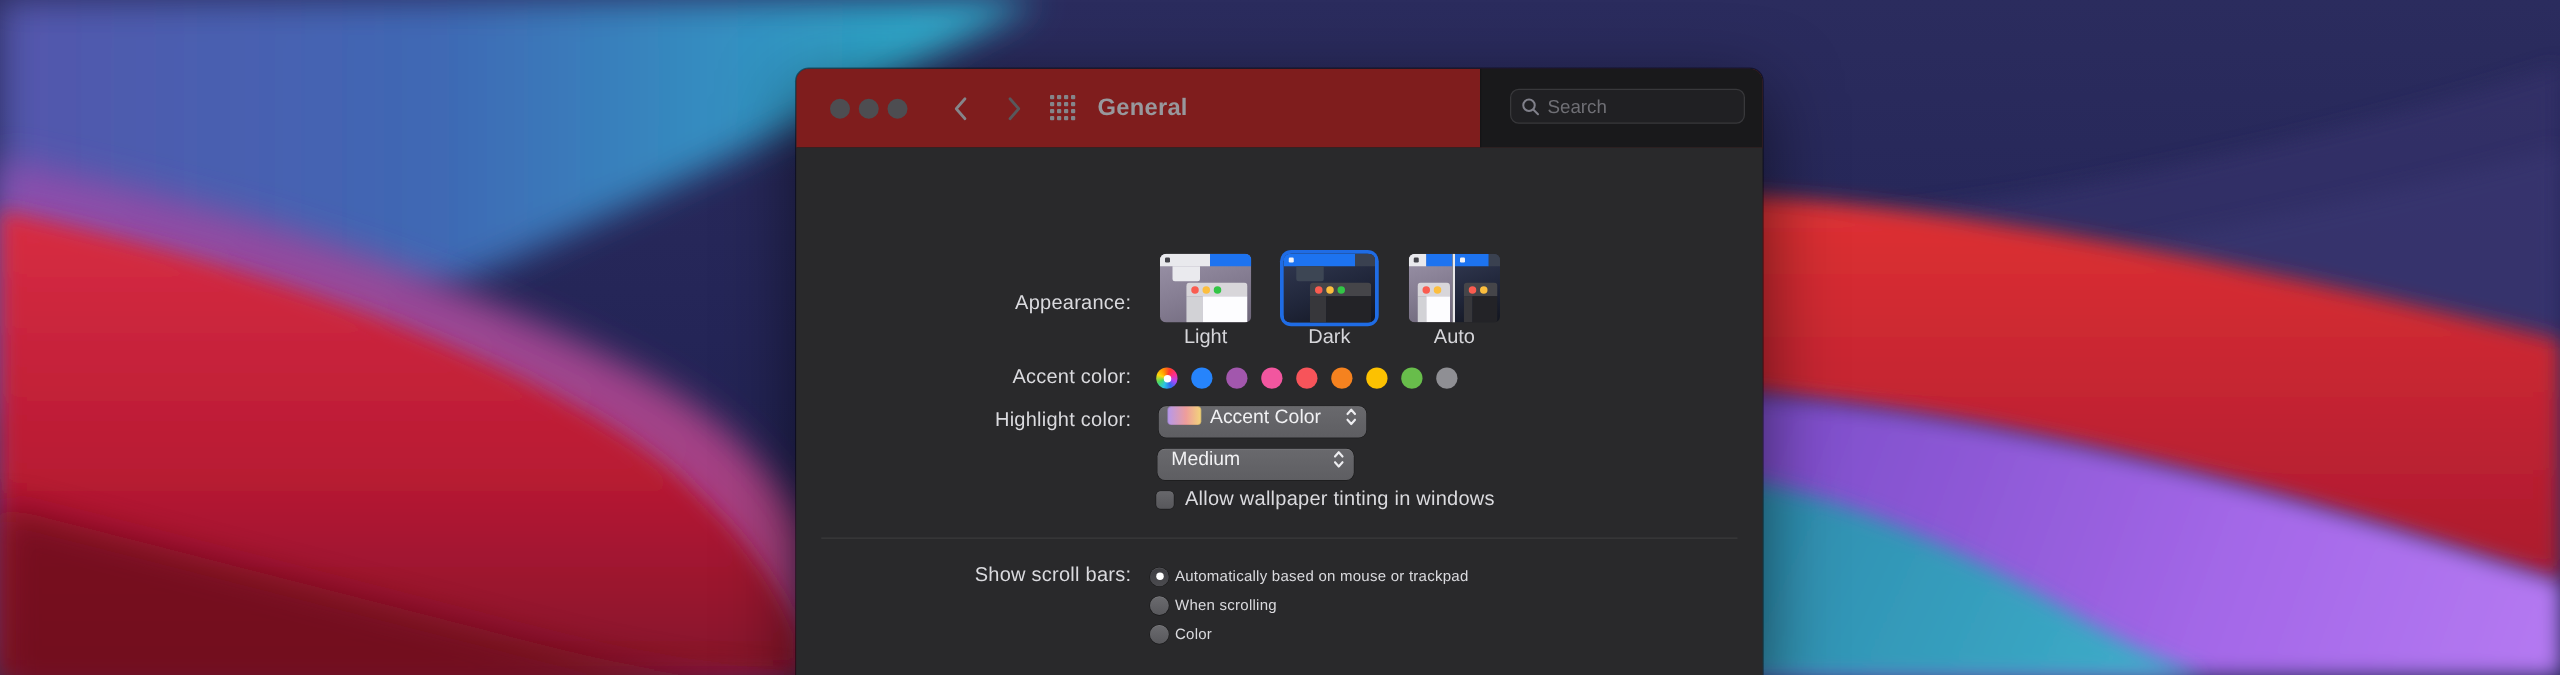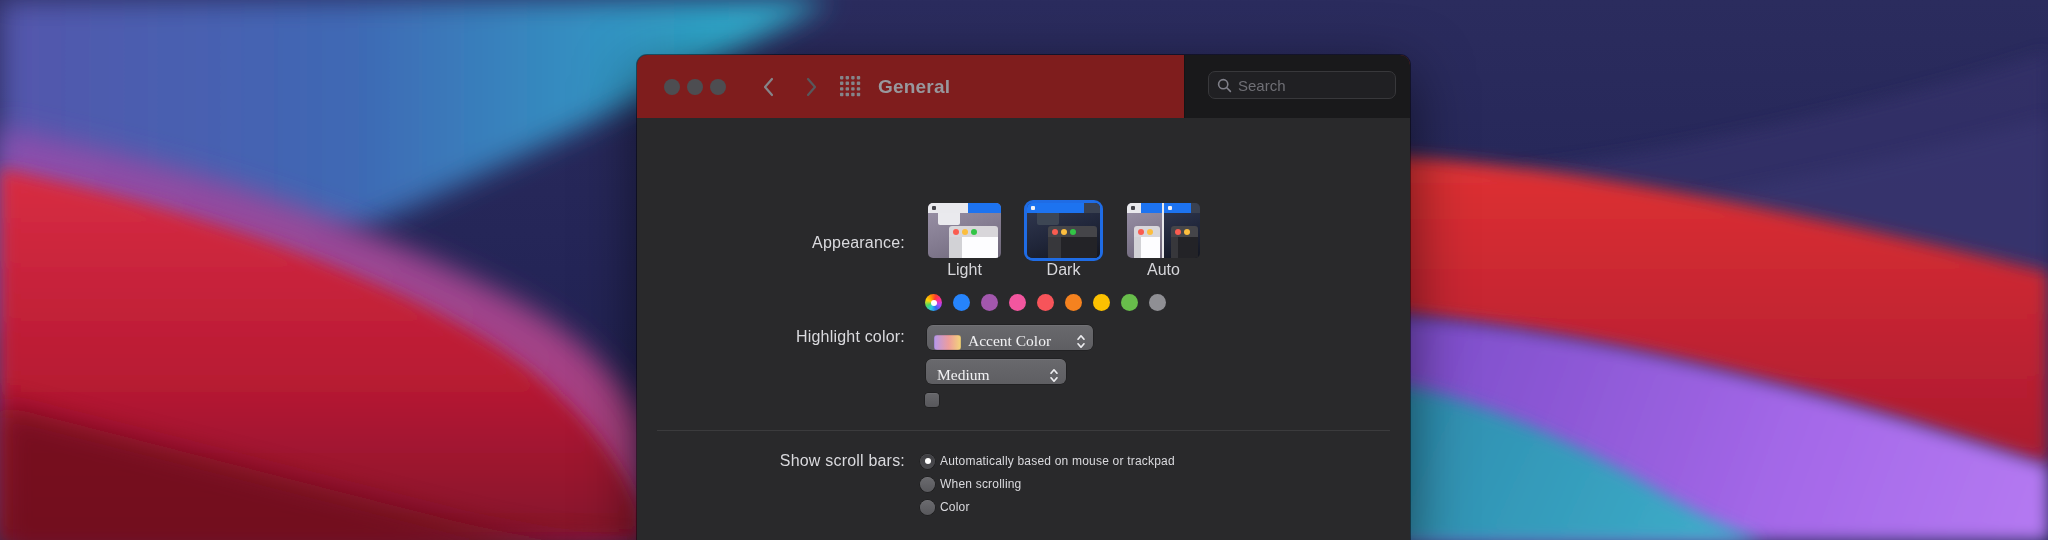--- a/index.html
+++ b/index.html
@@ -83,23 +83,22 @@
   .accent-row{position:absolute;left:288px;top:176px;display:flex;gap:11px;}
   .swatch{width:17px;height:17px;border-radius:50%;position:relative;}
   .swatch.multicolor{background:conic-gradient(from 20deg,#ff3b30,#ff2d8f,#b045f5,#2f6bf0,#29c5e6,#4cd964,#ffd60a,#ff9500,#ff3b30);}
   .swatch.selected::after{
     content:"";position:absolute;left:50%;top:50%;width:6px;height:6px;margin:-3px 0 0 -3px;
     border-radius:50%;background:#fff;
   }
   
   .popup{
     position:absolute;height:25px;background:linear-gradient(#69696d,#5e5e62);border-radius:6px;
-    display:flex;align-items:flex-end;box-sizing:border-box;padding:0 7px;
+    display:flex;align-items:flex-start;box-sizing:border-box;padding:0 7px;
     box-shadow:0 0 0 .5px rgba(0,0,0,.35),inset 0 .5px 0 rgba(255,255,255,.12);
-    font-family:Liberation Serif, serif;
   }
   .popup .ptext{flex:1;font-size:15.5px;color:#f1f1f3;white-space:nowrap;overflow:hidden;}
   .popup .pswatch{width:27px;height:15px;border-radius:3px;margin-right:7px;flex:0 0 auto;
     background:linear-gradient(90deg,#b598ec 0%,#ee9d9b 55%,#f3d57a 100%);
     box-shadow:inset 0 0 0 .5px rgba(0,0,0,.2);}
   .popup svg{flex:0 0 auto;margin-left:6px;}
   
   .checkbox{
     position:absolute;left:288px;top:275px;width:14px;height:14px;border-radius:3.5px;
     background:linear-gradient(#67676b,#57575b);
@@ -318,20 +317,21 @@
               </div>
           </div>
         </div>
       </div>
     </div>
 
     <div class="thumb-label" style="left:291px;">Light</div>
     <div class="thumb-label" style="left:390px;">Dark</div>
     <div class="thumb-label" style="left:490px;">Auto</div>
 
+    <div class="flabel" style="top:174px;">Accent color:</div>
     <div class="accent-row">
       <div class="swatch multicolor selected"></div>
       <div class="swatch" style="background: rgb(38, 132, 252);"></div>
       <div class="swatch" style="background: rgb(162, 87, 173);"></div>
       <div class="swatch" style="background: rgb(242, 86, 159);"></div>
       <div class="swatch" style="background: rgb(247, 84, 90);"></div>
       <div class="swatch" style="background: rgb(245, 130, 31);"></div>
       <div class="swatch" style="background: rgb(252, 193, 1);"></div>
       <div class="swatch" style="background: rgb(104, 189, 75);"></div>
       <div class="swatch" style="background: rgb(143, 143, 148);"></div>
@@ -340,29 +340,30 @@
     <div class="flabel" style="top:209px;">Highlight color:</div>
     <div class="popup" style="left:290px;top:207px;width:166px;">
       <div class="pswatch"></div>
       <div class="ptext">Accent Color</div>
       <svg width="10" height="17" viewBox="0 0 10 17">
         <polyline points="2,6.2 5,2.8 8,6.2" fill="none" stroke="#ededf0" stroke-width="1.7" stroke-linecap="round" stroke-linejoin="round"></polyline>
         <polyline points="2,10.8 5,14.2 8,10.8" fill="none" stroke="#ededf0" stroke-width="1.7" stroke-linecap="round" stroke-linejoin="round"></polyline>
       </svg>
     </div>
 
-    <div class="popup" style="left:289px;top:241px;width:140px;">
+    <div class="popup" style="left:289px;top:241px;width:157px;">
       <div class="ptext" style="margin-left:4px;">Medium</div>
       <svg width="10" height="17" viewBox="0 0 10 17">
         <polyline points="2,6.2 5,2.8 8,6.2" fill="none" stroke="#ededf0" stroke-width="1.7" stroke-linecap="round" stroke-linejoin="round"></polyline>
         <polyline points="2,10.8 5,14.2 8,10.8" fill="none" stroke="#ededf0" stroke-width="1.7" stroke-linecap="round" stroke-linejoin="round"></polyline>
       </svg>
     </div>
 
     <div class="checkbox"></div>
+    <div class="ctrl-label" style="left:311px;top:273px;">Allow wallpaper tinting in windows</div>
 
     <div class="divider" style="top:312px;"></div>
 
     <div class="flabel" style="top:333px;">Show scroll bars:</div>
     <div class="radio-row sb selected" style="top:334px;">
       <div class="radio">
           <div class="dot"></div>
         </div>
       <div class="rlabel">Automatically based on mouse or trackpad</div>
     </div>

